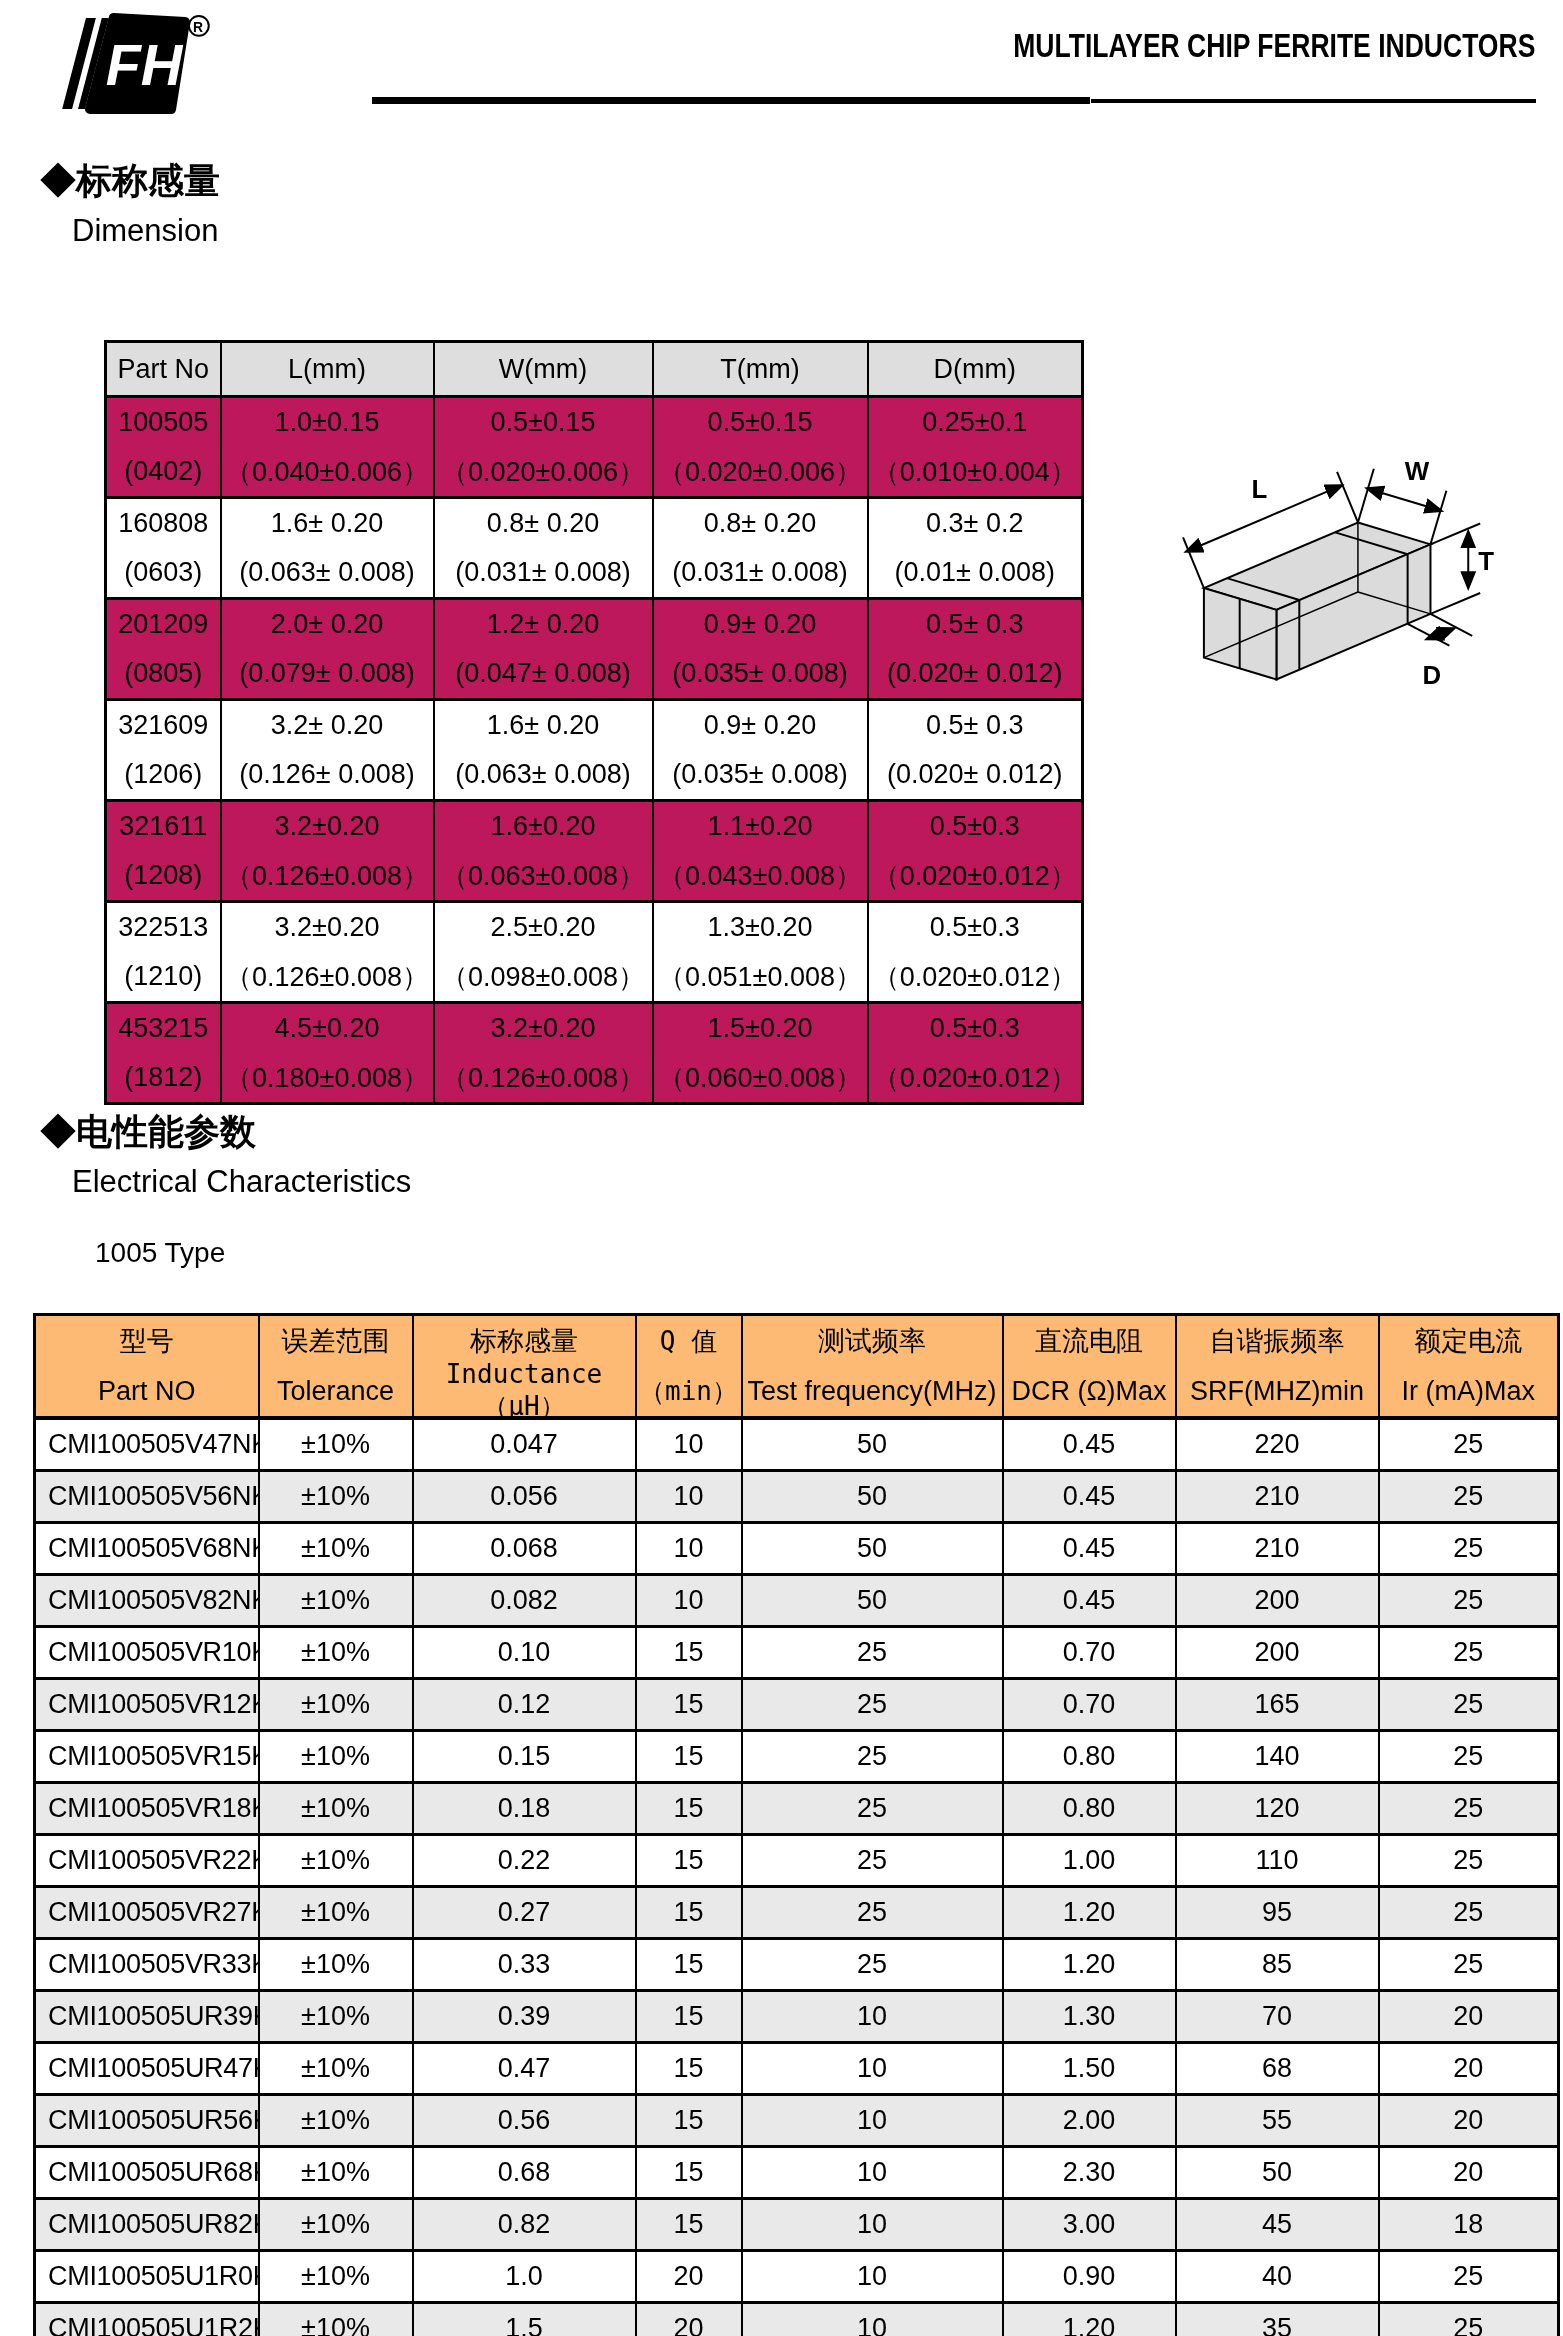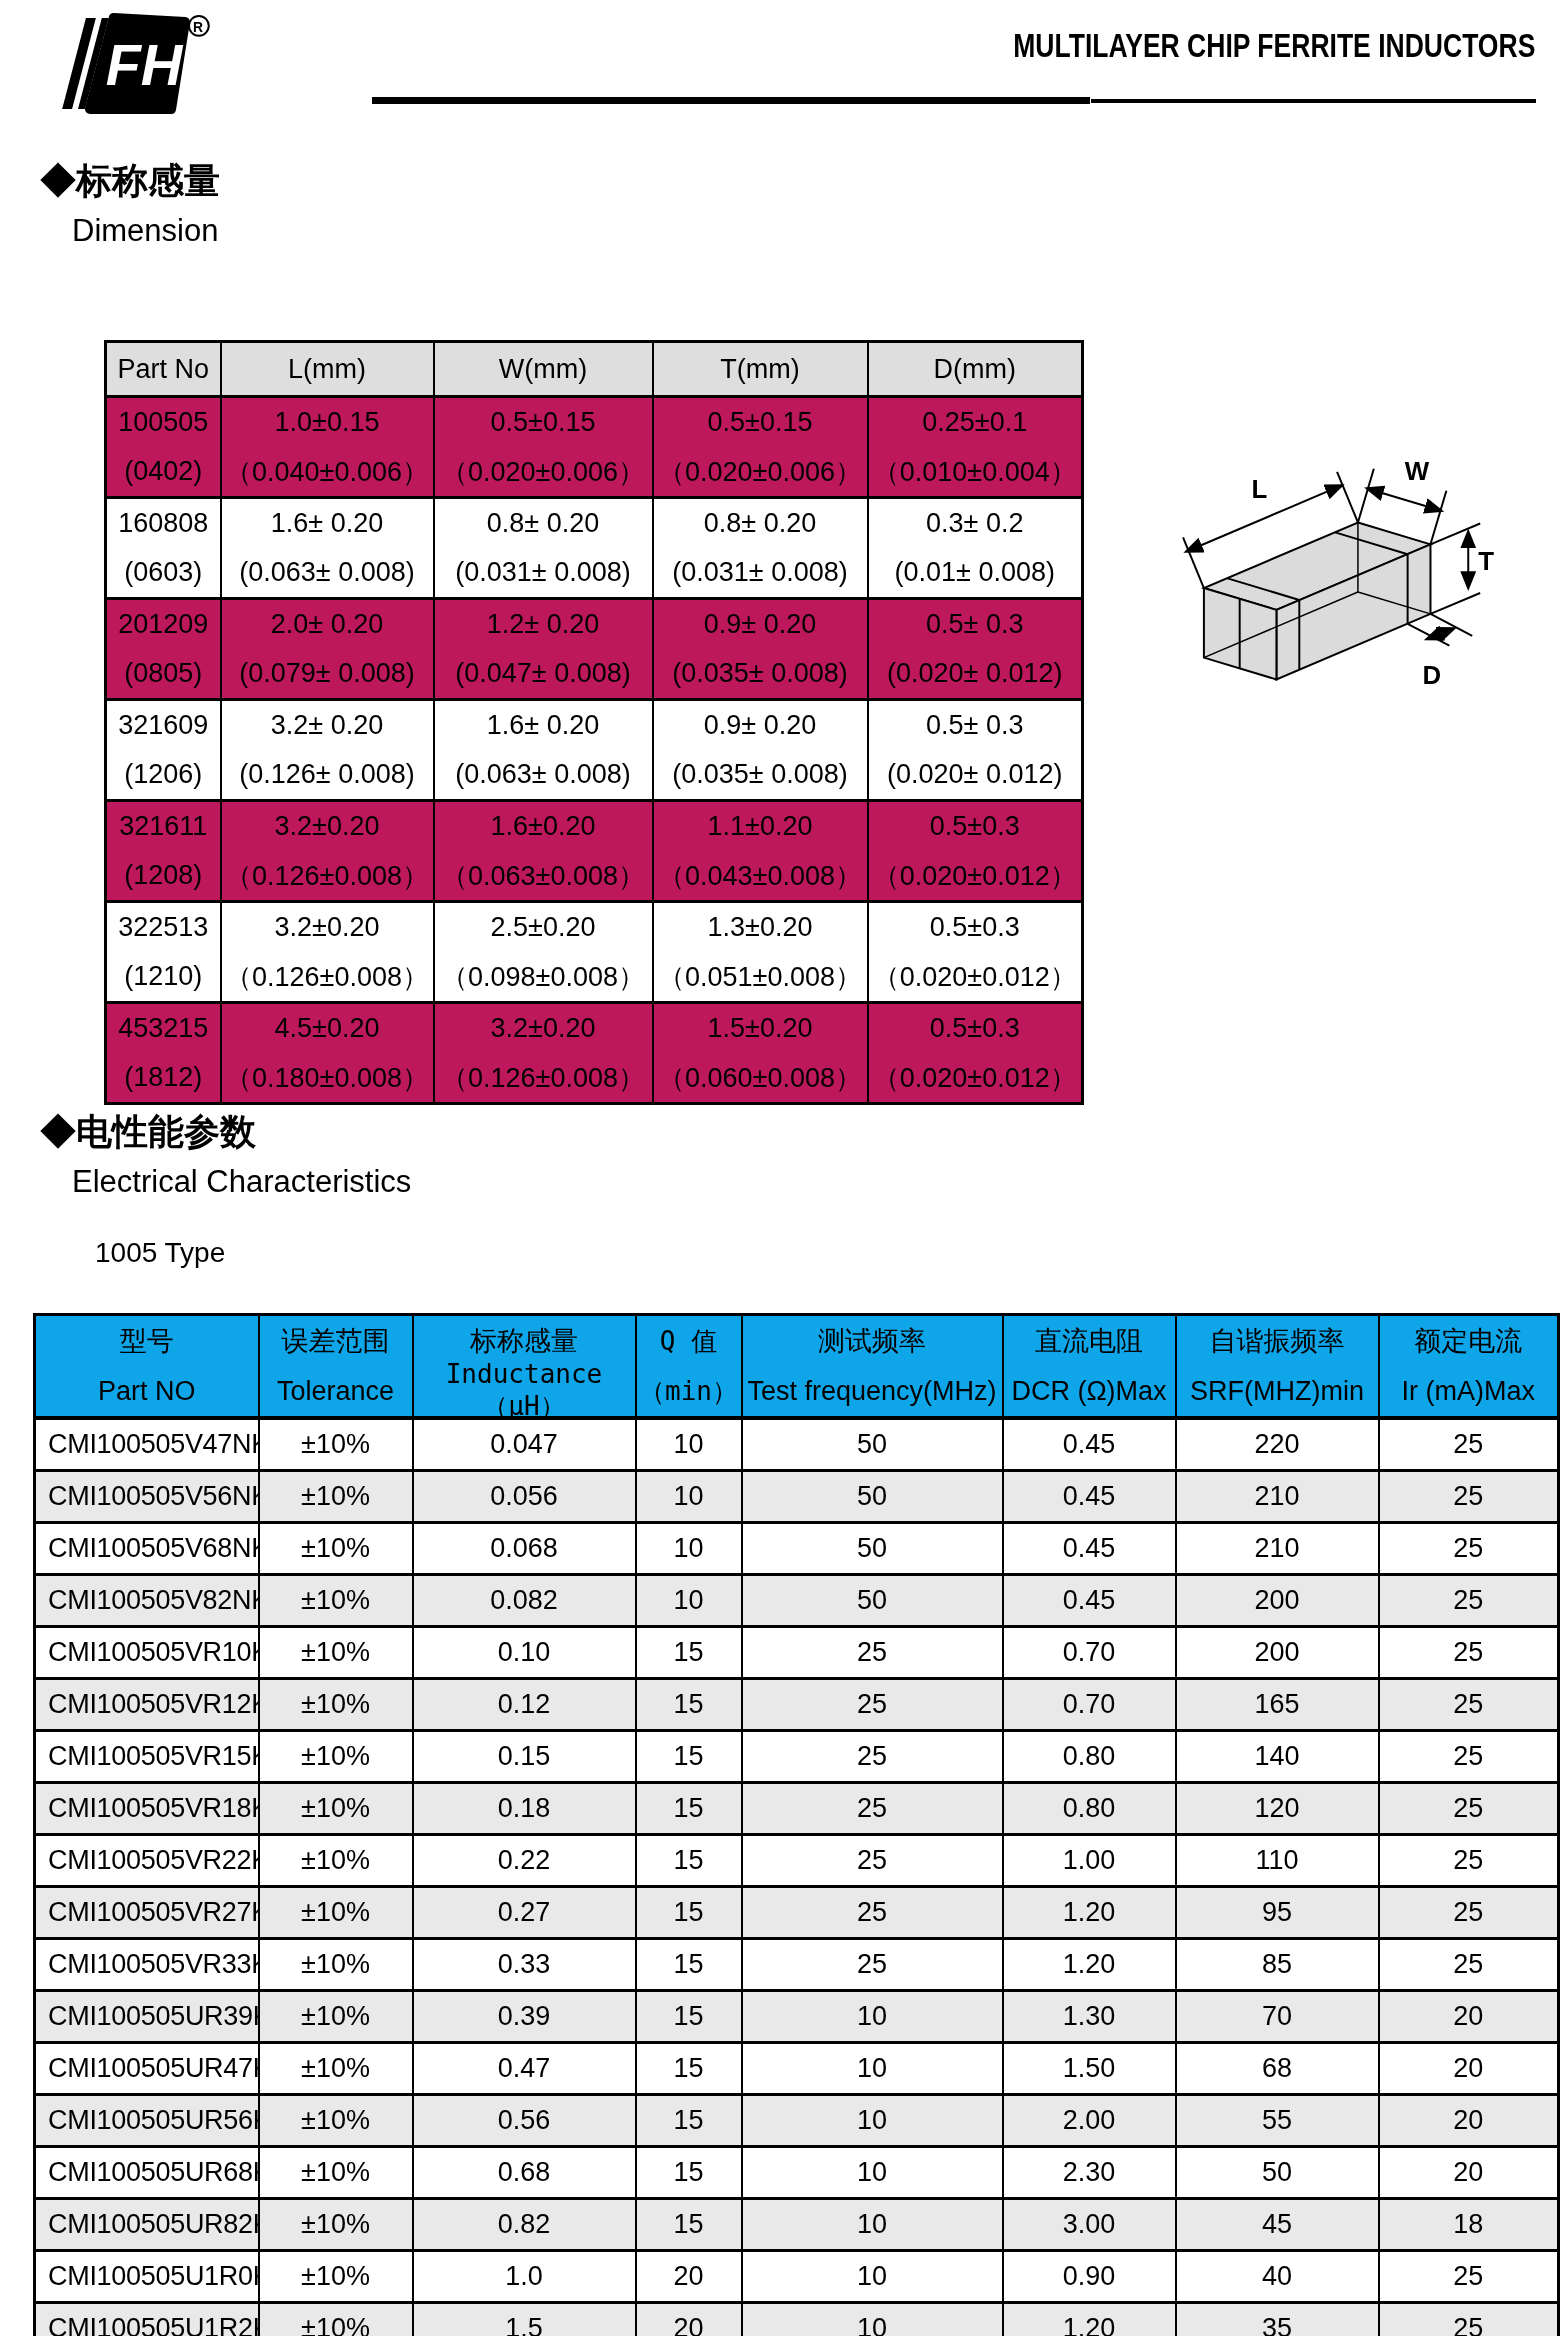--- a/index.html
+++ b/index.html
@@ -40,21 +40,21 @@
 
   
   .diagram{position:absolute;left:1174px;top:438px;}
   .diagram text{font-family:"Liberation Sans",sans-serif;font-size:26px;font-weight:bold;fill:#000;}
 
   
   .elec-table{position:absolute;left:33px;top:1277px;width:1524px;border:3px solid #000;}
   .elec-table th,.elec-table td{border:2px solid #000;font-size:27px;text-align:center;}
   .elec-table thead tr{border-bottom:4px solid #000;}
   .elec-table tbody tr{border-bottom:3px solid #000;}
-  .elec-table thead th{height:100px;background:#0ea5e9;}
+  .elec-table thead th{height:100px;background:#fdba74;}
   .elec-table thead .ln{height:50px;}
   .elec-table tbody td{height:49px;}
   .elec-table tbody td.pn{text-align:left;padding-left:12px;letter-spacing:-0.3px;}
   .elec-table tr.shade td{background:#e9e9e9;}
   .mono{font-family:"DejaVu Sans Mono",monospace;font-size:26px;text-align:center;}
 </style>
 </head>
 <body>
 
 <div class="page">

